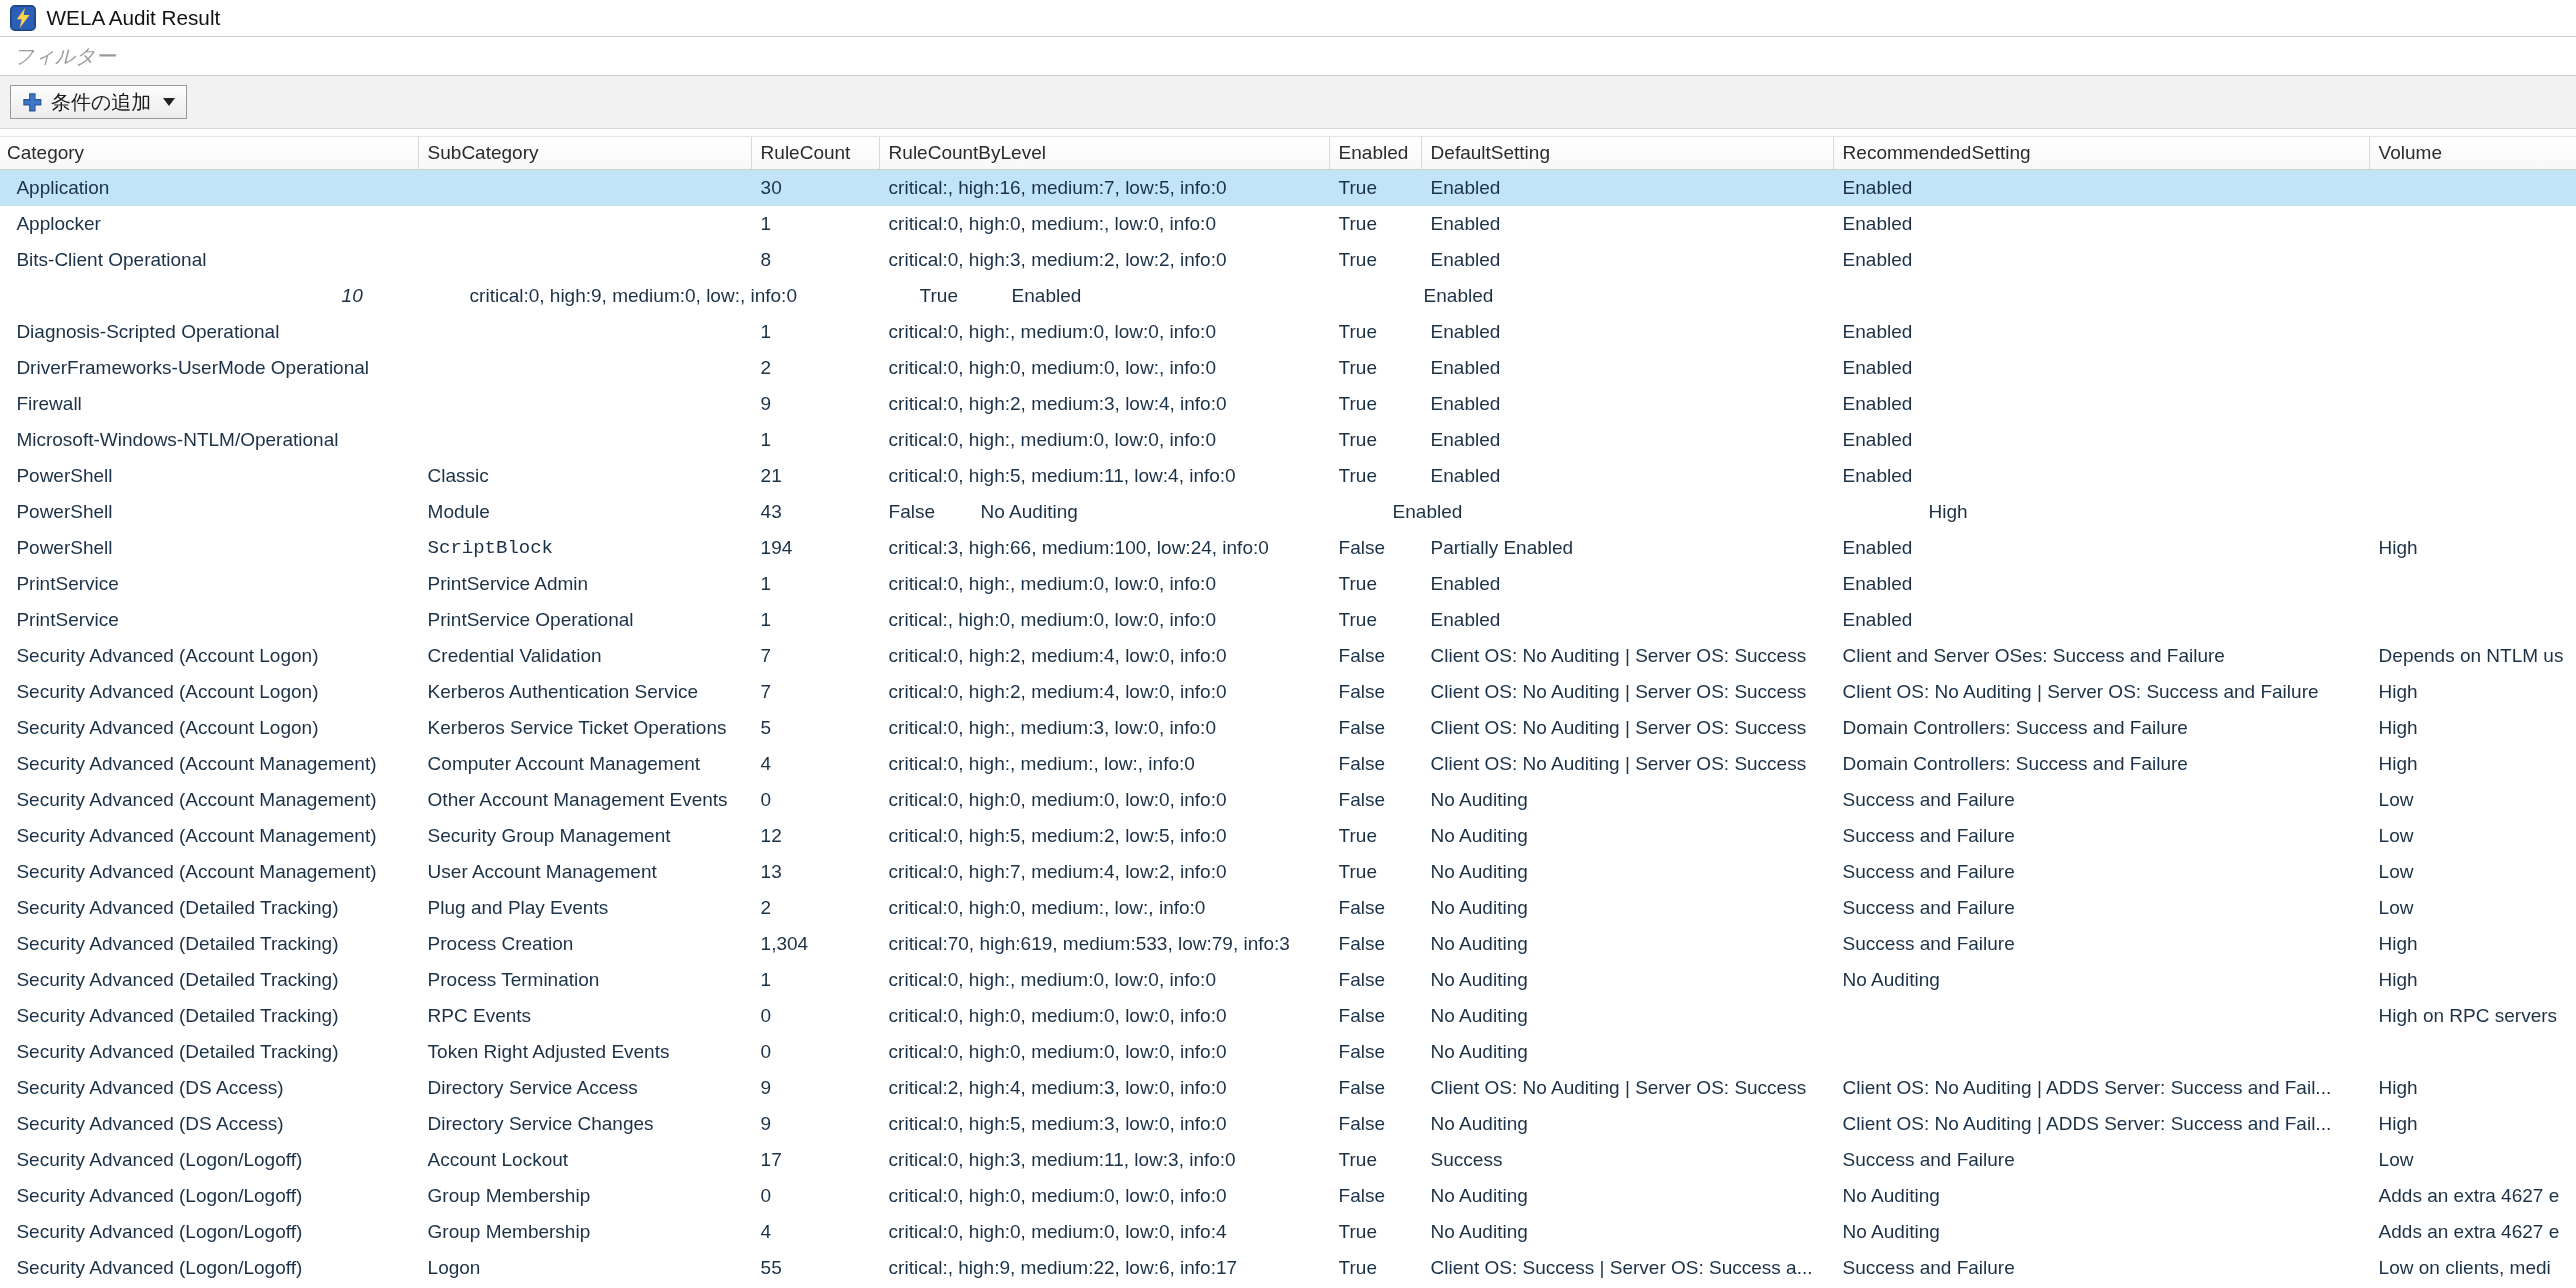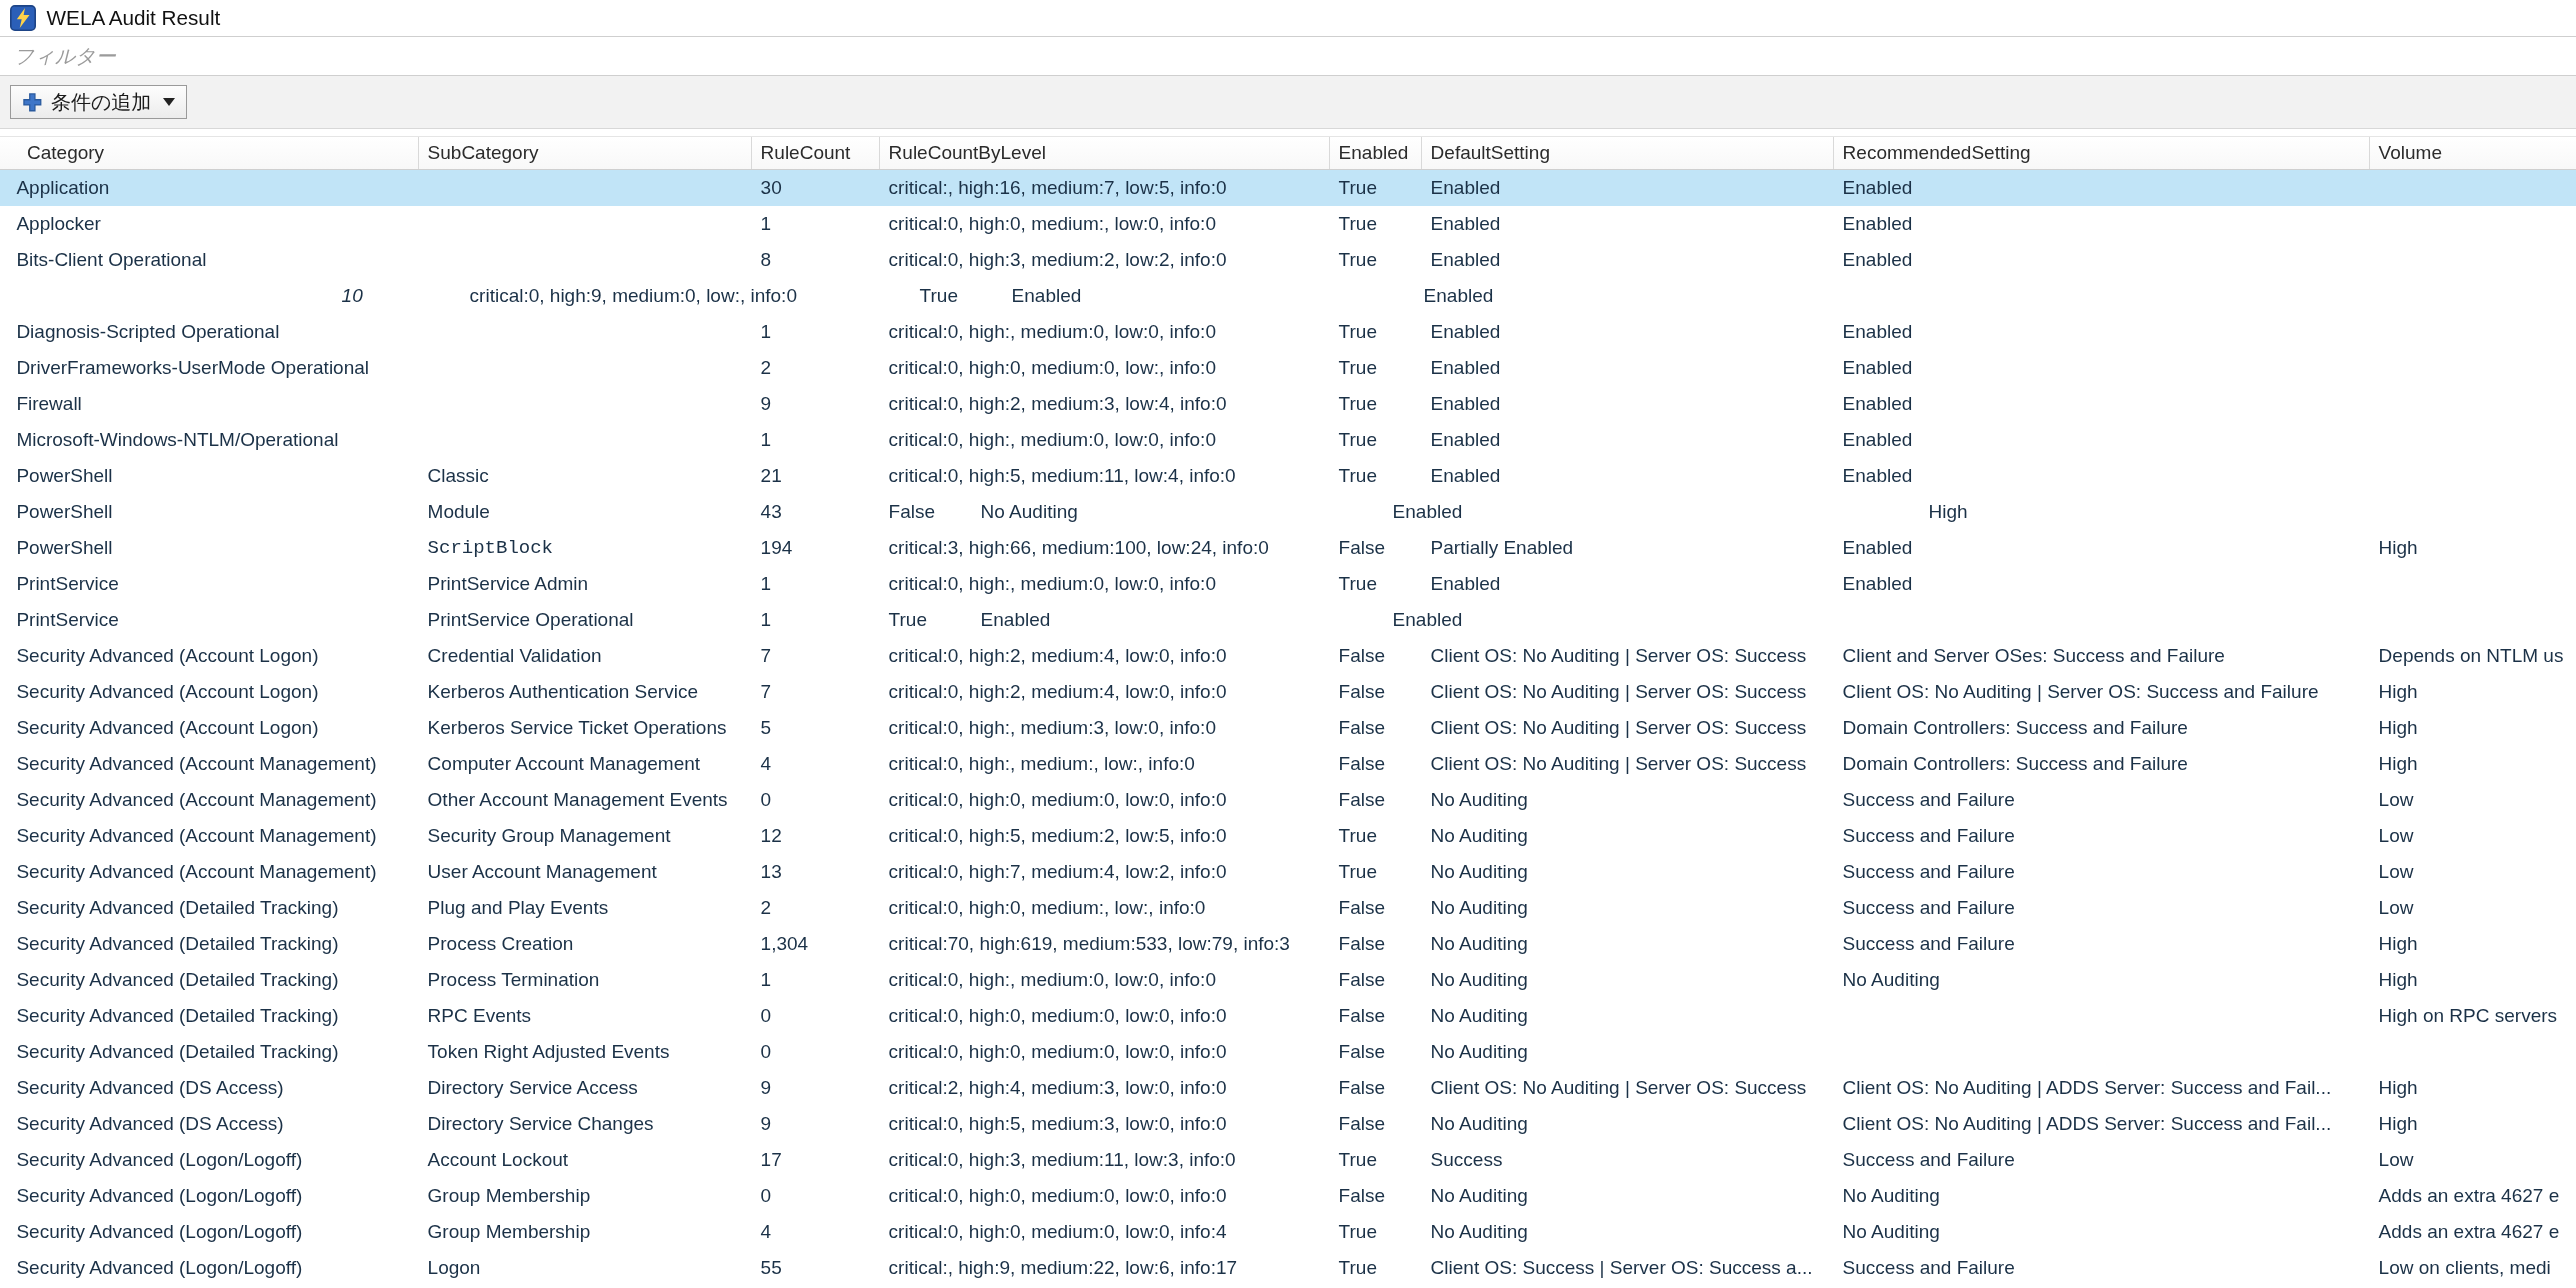--- a/index.html
+++ b/index.html
@@ -53,21 +53,21 @@
     background:linear-gradient(#ffffff,#f8f8f8);
     border-top:0.9px solid #e5e5e5;
     border-bottom:0.9px solid #cfcfcf;
   }
   .hcell {
     flex:none; display:flex; align-items:center;
     padding-left:8.6px; font-size:19px; color:#2b2b2b;
     border-right:0.9px solid #d9d9d9;
     white-space:nowrap; overflow:hidden;
   }
-  .hcell:first-child { padding-left:27px; }
+  .hcell:first-child { padding-left:7px; }
   .gbody { width:2755px; }
   .row { display:flex; height:36px; background:#ffffff; }
   .row.selected { background:#c1e4f7; }
   .cell {
     flex:none; display:flex; align-items:center;
     padding-left:8.6px; font-size:19px; color:#1b3147;
     white-space:nowrap; overflow:hidden;
   }
   .cell.col-category { padding-left:16.4px; }
 </style>
@@ -229,20 +229,21 @@
           <div class="cell col-rulecountbylevel" style="width: 450px;">critical:0, high:, medium:0, low:0, info:0</div>
           <div class="cell col-enabled" style="width: 92px;">True</div>
           <div class="cell col-defaultsetting" style="width: 412px;">Enabled</div>
           <div class="cell col-recommendedsetting" style="width: 536px;">Enabled</div>
           <div class="cell col-volume" style="width: 379px;"></div>
         </div>
         <div class="row">
           <div class="cell col-category" style="width: 419px;">PrintService</div>
           <div class="cell col-subcategory" style="width: 333px;">PrintService Operational</div>
           <div class="cell col-rulecount" style="width: 128px;">1</div>
+          <div class="cell col-rulecountbylevel" style="width: 450px;">critical:, high:0, medium:0, low:0, info:0</div>
           <div class="cell col-enabled" style="width: 92px;">True</div>
           <div class="cell col-defaultsetting" style="width: 412px;">Enabled</div>
           <div class="cell col-recommendedsetting" style="width: 536px;">Enabled</div>
           <div class="cell col-volume" style="width: 379px;"></div>
         </div>
         <div class="row">
           <div class="cell col-category" style="width: 419px;">Security Advanced (Account Logon)</div>
           <div class="cell col-subcategory" style="width: 333px;">Credential Validation</div>
           <div class="cell col-rulecount" style="width: 128px;">7</div>
           <div class="cell col-rulecountbylevel" style="width: 450px;">critical:0, high:2, medium:4, low:0, info:0</div>

